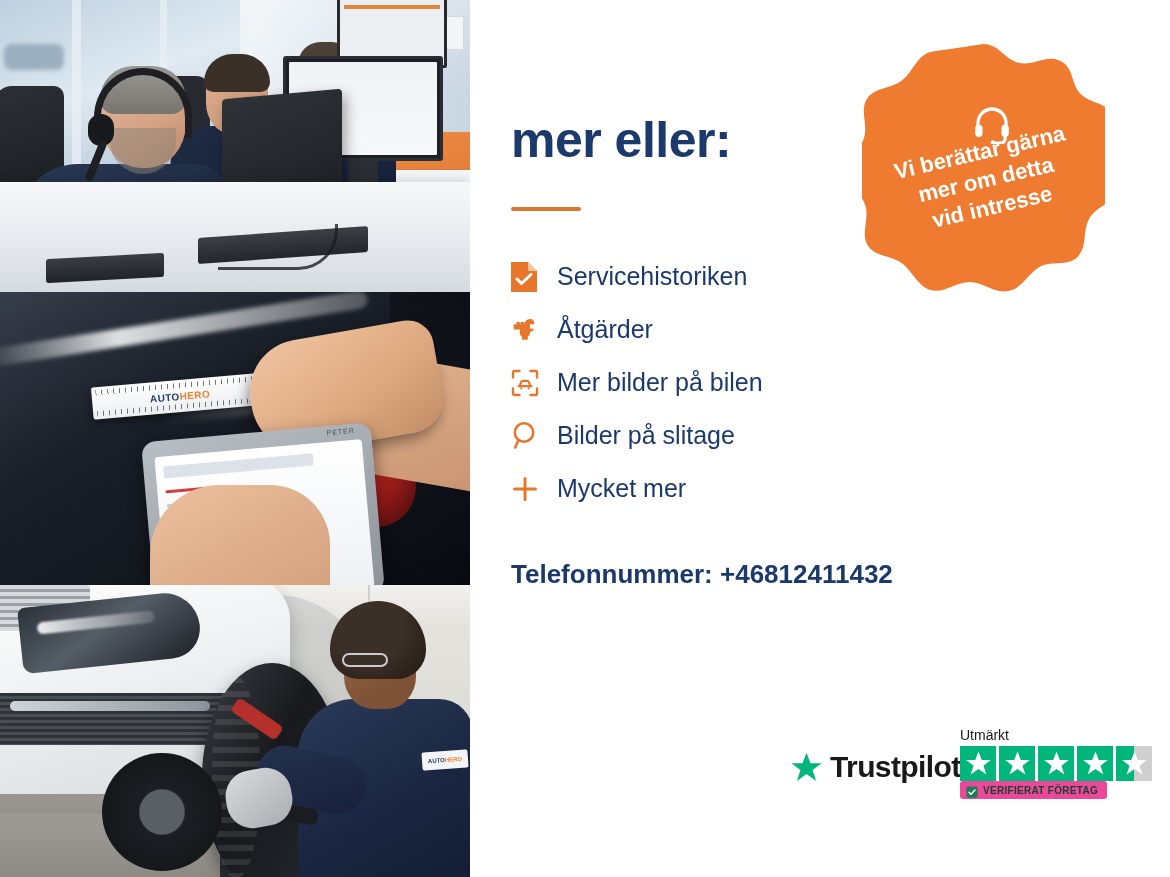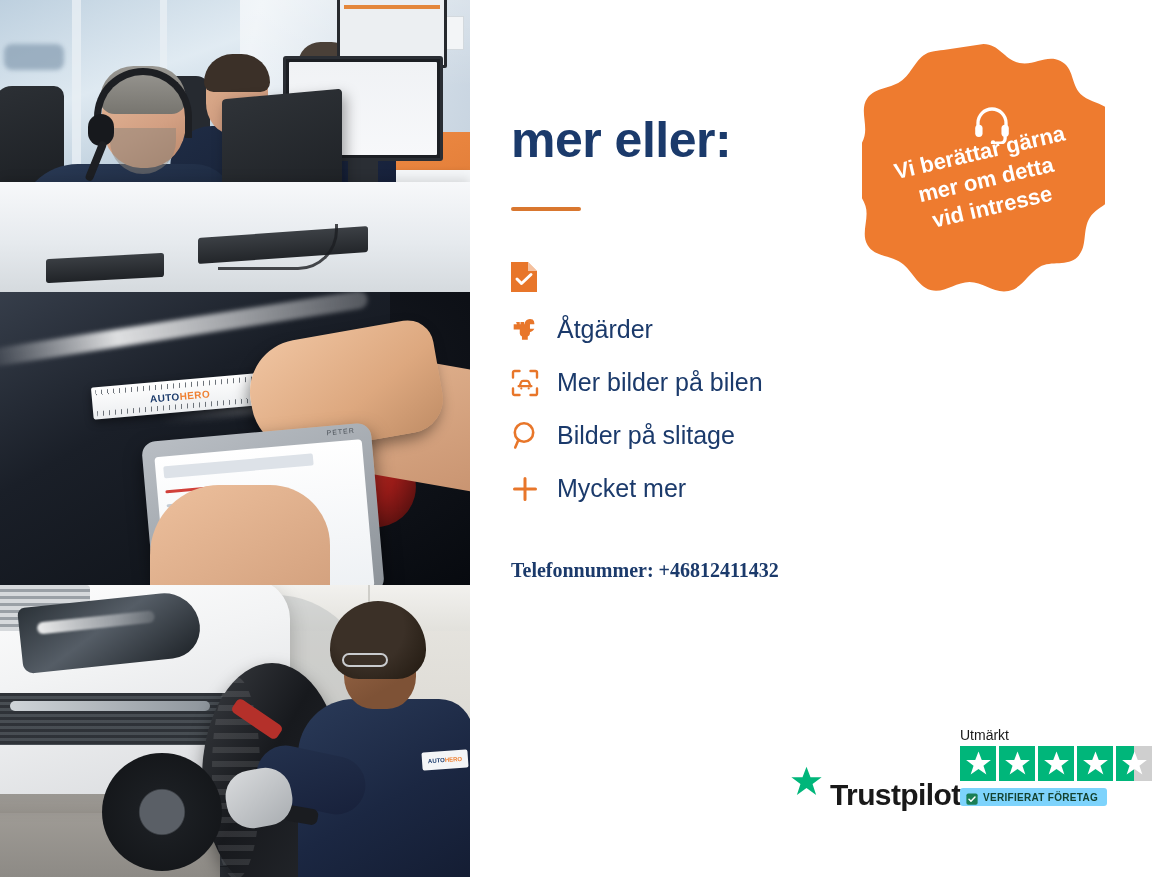--- a/index.html
+++ b/index.html
@@ -452,23 +452,22 @@
     color:#e8762a;
   }
   .feature-label{
     font-size:25px; color:#1b3a6b; line-height:1;
   }
 
   .contact{
     position:absolute; left:41px; top:556px; width:520px;
   }
   .contact-phone{
-    font-size:20px; font-weight:700; color:#1b3a6b; line-height:1.45;
+    font-size:26px; font-weight:700; color:#1b3a6b; line-height:1.45;
     white-space:nowrap;
-    font-family:Liberation Serif, serif;
   }
   .contact-line{
     font-size:23px; color:#1b3a6b; line-height:1.42; white-space:nowrap;
   }
 
   
   .badge{
     position:absolute; left:392px; top:40px; width:243px; height:265px;
   }
   .badge svg{ position:absolute; inset:0; width:100%; height:100%; }
@@ -484,38 +483,38 @@
 
   
   .trustpilot{
     position:absolute; left:320px; top:728px; width:360px; height:92px;
   }
   .tp-logo{
     position:absolute; left:0; top:22px; display:flex; align-items:center; gap:7px;
   }
   .tp-logo-star{ width:33px; height:33px; color:#00b67a; }
   .tp-logo-text{
-    font-size:30px; font-weight:700; color:#191919; letter-spacing:-.6px;margin-top:28px;
+    font-size:30px; font-weight:700; color:#191919; letter-spacing:-.6px;
   }
   .tp-right{ position:absolute; left:170px; top:0; }
   .tp-rating-label{
     font-size:14px; color:#191919; margin-bottom:4px; line-height:1;
   }
   .tp-stars{ display:flex; gap:3px; }
   .tp-star-tile{
     width:36px; height:35px; background:#00b67a;
     display:flex; align-items:center; justify-content:center; position:relative;
   }
   .tp-star-tile.half{
     background:linear-gradient(90deg,#00b67a 0 50%,#cfcfcf 50% 100%);
   }
   .tp-star-tile svg{ width:27px; height:27px; color:#ffffff; }
   .tp-verified{
-    margin-top:7px; display:inline-flex; align-items:center; gap:5px;
-    background:#7dd3fc; border-radius:3px; padding:3px 9px 3px 6px;
+    display:inline-flex; align-items:center; gap:5px;
+    background:#ec4899; border-radius:3px; padding:3px 9px 3px 6px;
   }
   .tp-verified-check{ width:12px; height:12px; color:#1a7f56; }
   .tp-verified-text{
     font-size:10px; font-weight:700; color:#14422f; letter-spacing:.3px;
   }
 </style>
 </head>
 <body>
 
 <div class="page">
@@ -683,20 +682,21 @@
     <div class="feature-list">
 
       <div class="feature-row">
         <span class="feature-icon">
           <svg width="26" height="30" viewBox="0 0 26 30" xmlns="http://www.w3.org/2000/svg">
             <path fill="#e8762a" d="M0 0h17l9 9v21H0z"></path>
             <path fill="#ffffff" opacity=".55" d="M17 0l9 9h-9z"></path>
             <path fill="none" stroke="#ffffff" stroke-width="3" stroke-linecap="round" stroke-linejoin="round" d="M6 17l4.5 4.5L20 12.5"></path>
           </svg>
         </span>
+        <span class="feature-label">Servicehistoriken</span>
       </div>
 
       <div class="feature-row">
         <span class="feature-icon">
           <svg width="28" height="28" viewBox="0 0 28 28" xmlns="http://www.w3.org/2000/svg" fill="#e8762a">
             <g transform="rotate(45 14 14)">
               <path d="M12.1 1.2a5.6 5.6 0 0 0-2.5 9.2L2 18l3.6 3.6 7.6-7.6a5.6 5.6 0 0 0 6.6-7.4l-3.1 3.1-2.7-.6-.6-2.7 3.1-3.1a5.6 5.6 0 0 0-4.4-2.1z"></path>
             </g>
             <g transform="rotate(-45 14 14)">
               <path d="M13.3 2.1l2.6 2.6-8.1 8.1a3 3 0 0 0-.5 3.6L5 18.7l4.1 4.1 2.3-2.3a3 3 0 0 0 3.6-.5l8.1-8.1-2.6-2.6-4.3 4.3-1.5-1.5 4.3-4.3-2.6-2.6-4.3 4.3-1.5-1.5z"></path>

